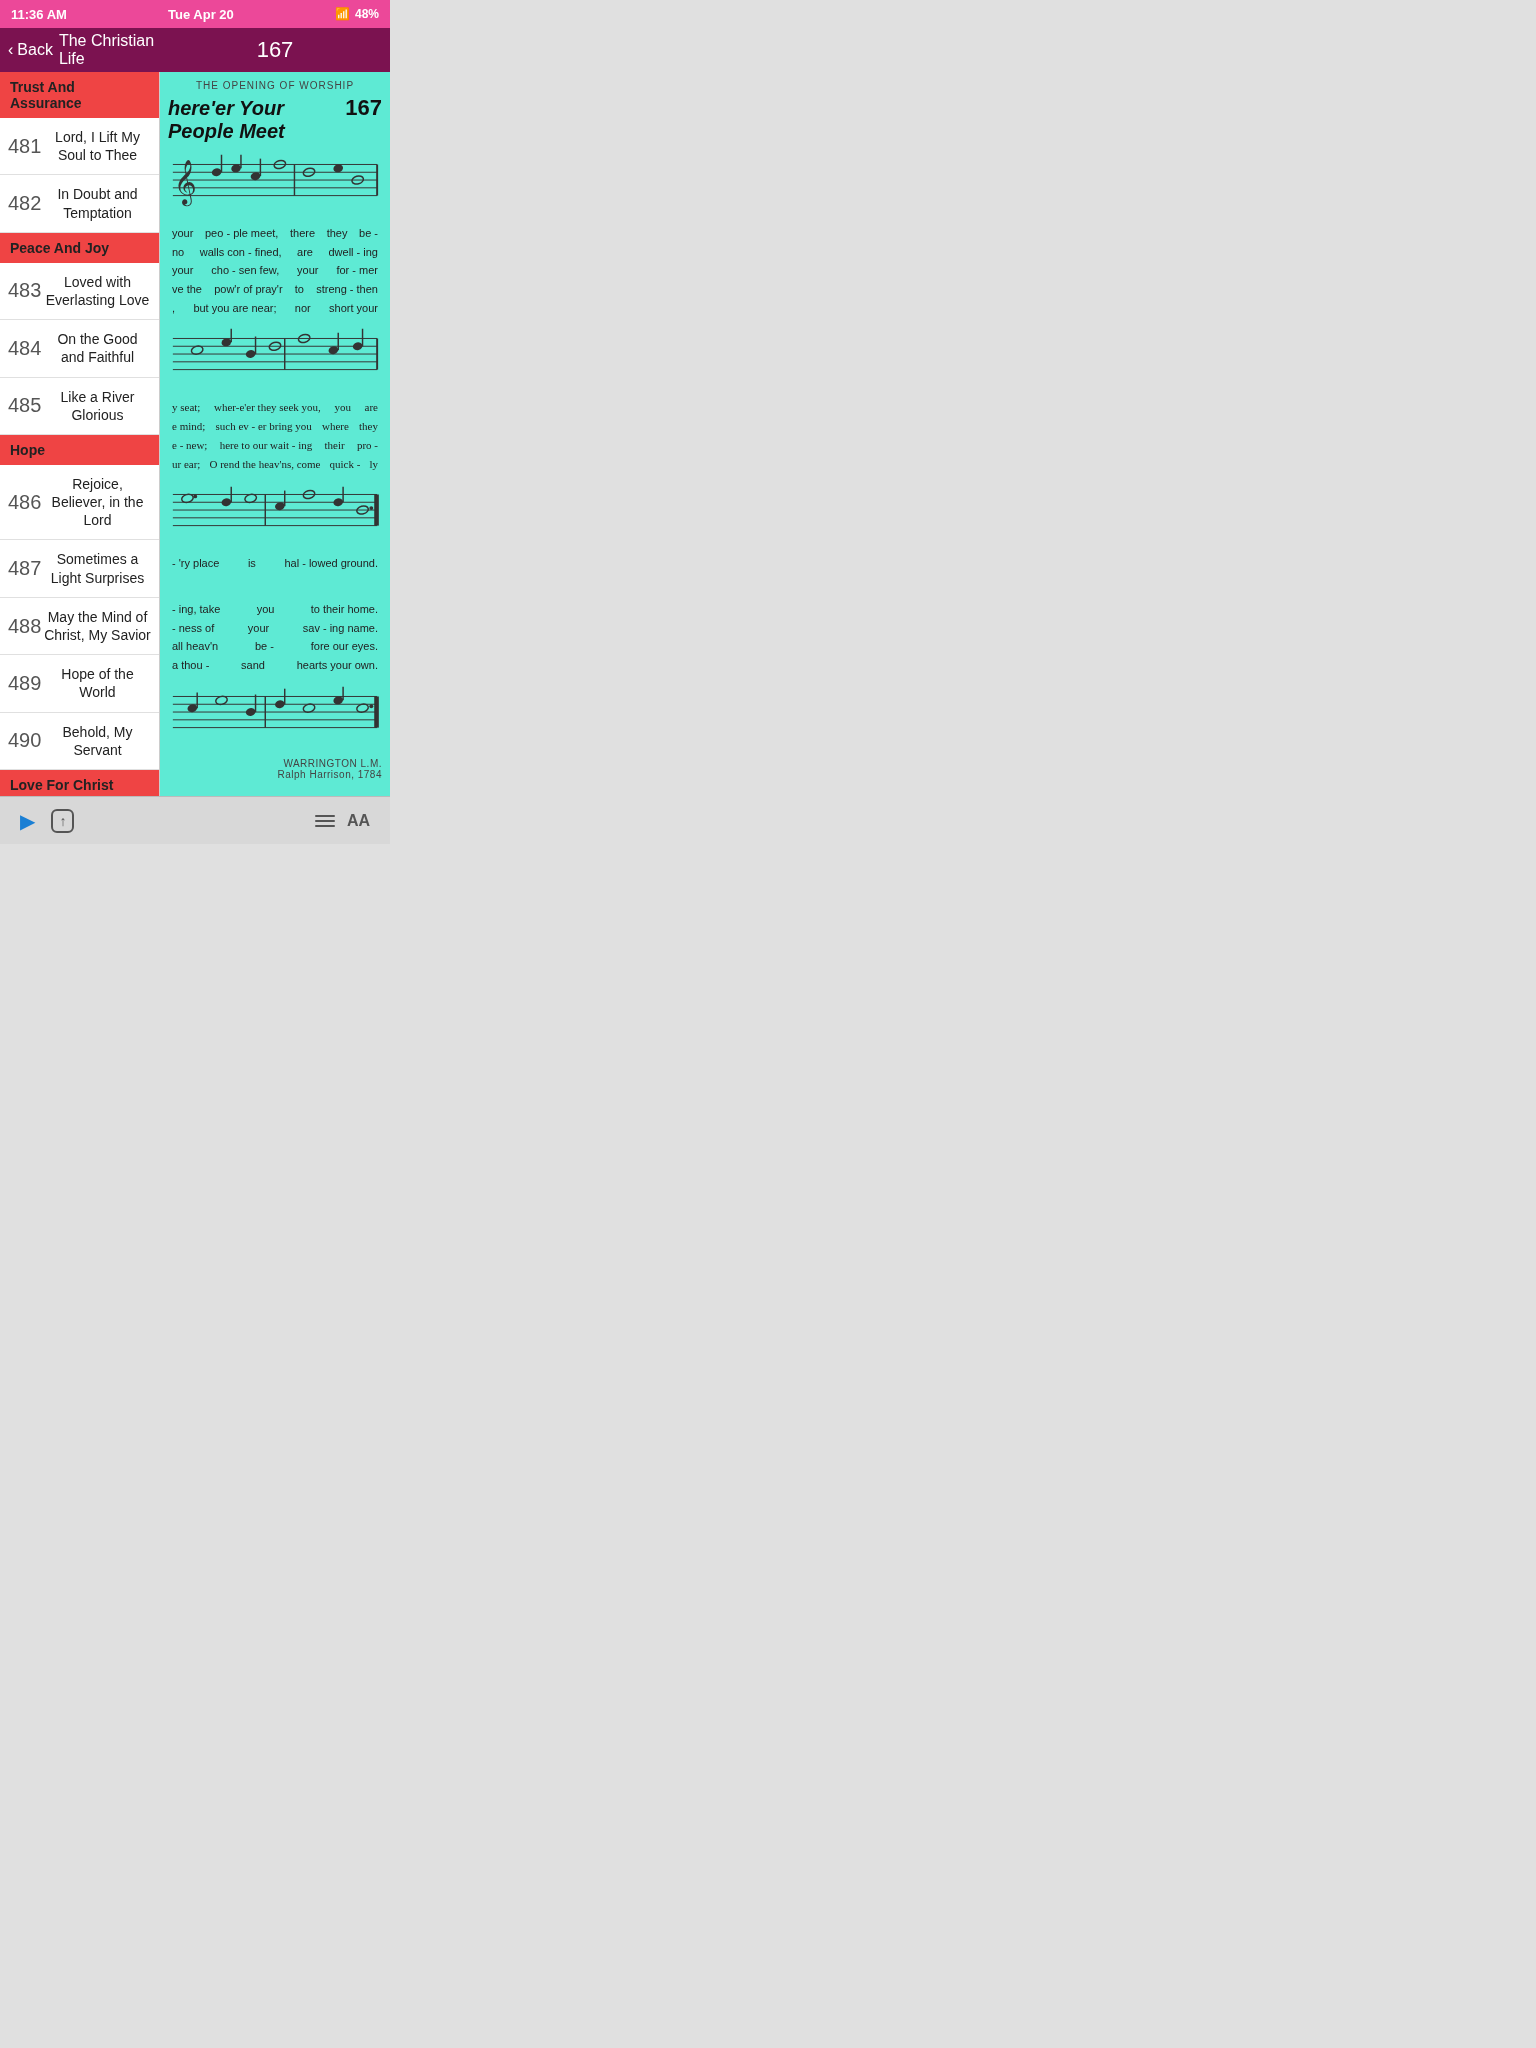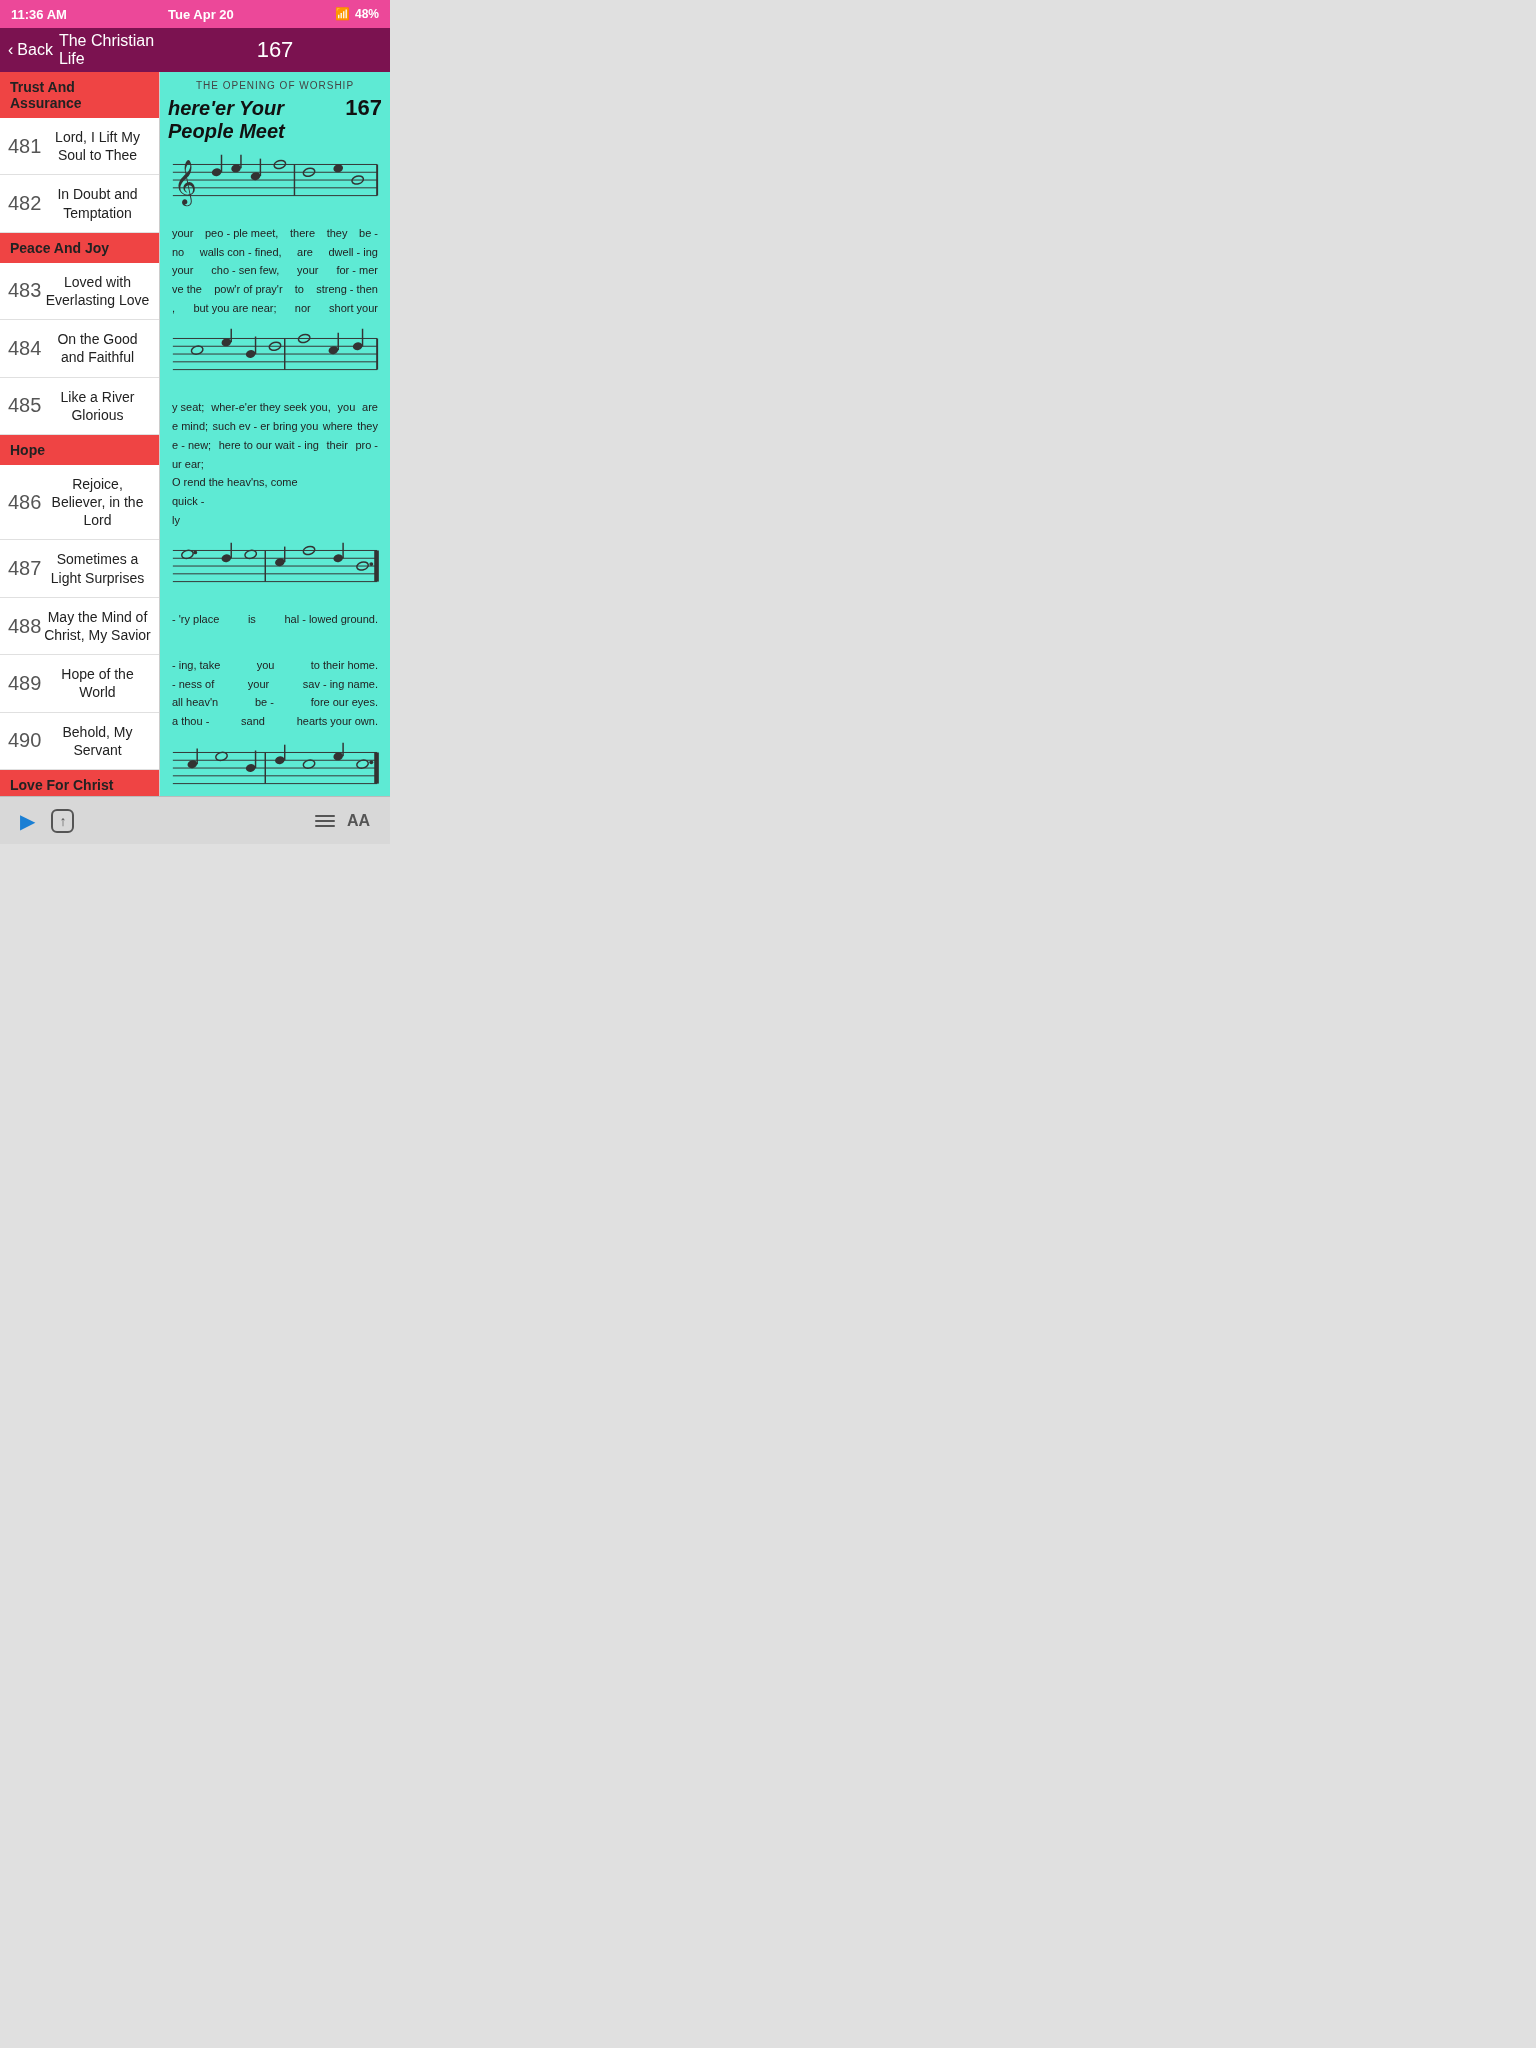--- a/index.html
+++ b/index.html
@@ -365,40 +365,40 @@
         <ellipse cx="140" cy="15" rx="6" ry="4" fill="none" stroke="#333" stroke-width="1.5" transform="rotate(-15,140,15)"></ellipse>
         <ellipse cx="170" cy="27" rx="5" ry="4" fill="#333" transform="rotate(-15,170,27)"></ellipse>
         <line x1="175" y1="27" x2="175" y2="9" stroke="#333" stroke-width="1.5"></line>
         <ellipse cx="195" cy="23" rx="5" ry="4" fill="#333" transform="rotate(-15,195,23)"></ellipse>
         <line x1="200" y1="23" x2="200" y2="5" stroke="#333" stroke-width="1.5"></line>
         <line x1="120" y1="15" x2="120" y2="47" stroke="#333" stroke-width="1.5"></line>
         <line x1="215" y1="15" x2="215" y2="47" stroke="#333" stroke-width="2"></line>
       </svg>
     </div>
 
-    <div style="font-size:11px; color:#222; line-height:1.7; padding:2px 4px 6px 4px;">
+    <div style="font-size:11px; color:#222; line-height:1.7; padding:2px 4px 6px 4px;font-family:Liberation Serif, serif;">
       <div style="display:flex; justify-content:space-between;">
         <span>y seat;</span>
           <span>wher-e'er they seek you,</span>
           <span>you</span>
           <span>are</span>
       </div>
       <div style="display:flex; justify-content:space-between;">
         <span>e mind;</span>
           <span>such ev - er bring you</span>
           <span>where</span>
           <span>they</span>
       </div>
       <div style="display:flex; justify-content:space-between;">
         <span>e - new;</span>
           <span>here to our wait - ing</span>
           <span>their</span>
           <span>pro -</span>
       </div>
-      <div style="display:flex; justify-content:space-between;flex-direction:column;">
+      <div style="display:flex; justify-content:space-between;">
         <span>ur ear;</span>
           <span>O rend the heav'ns, come</span>
           <span>quick -</span>
           <span>ly</span>
       </div>
     </div>
 
     <div class="score-section">
       <svg class="staff-svg" height="65" viewBox="0 0 220 65">
         <line x1="5" y1="15" x2="215" y2="15" stroke="#333" stroke-width="1"></line>

